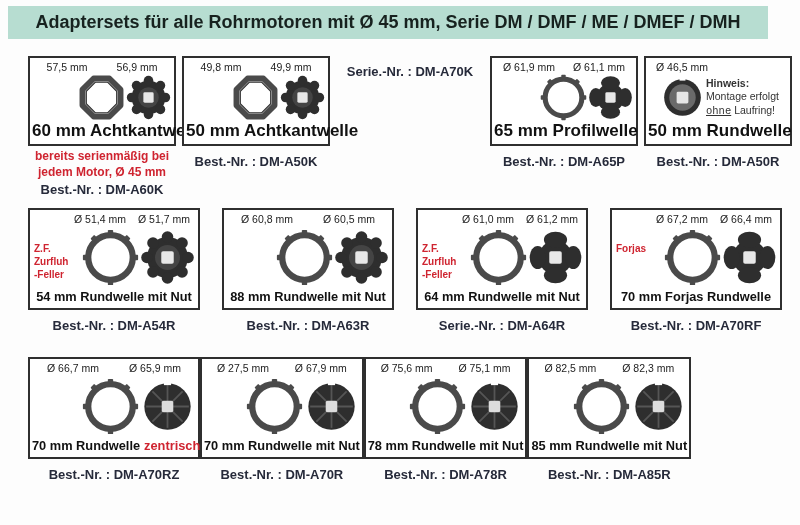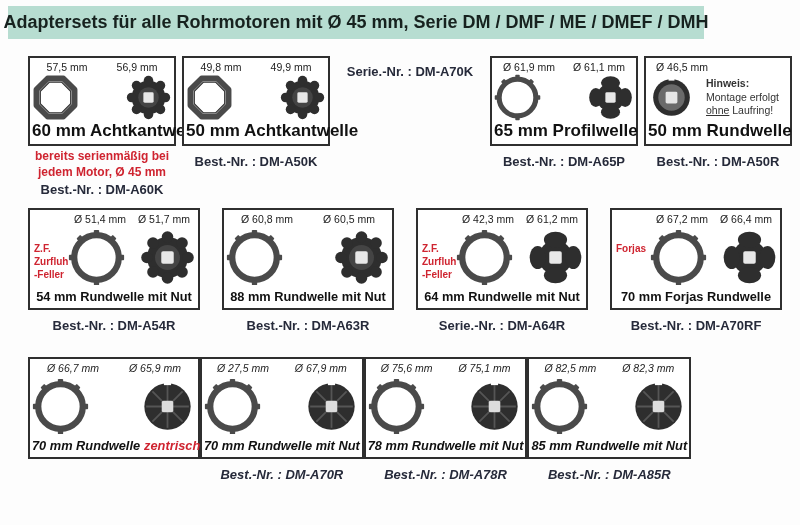--- a/index.html
+++ b/index.html
@@ -5,41 +5,41 @@
   * { margin:0; padding:0; box-sizing:border-box; }
   html,body { width:800px; height:525px; }
   body {
     background:#fdfdfd;
     font-family:"Liberation Sans", sans-serif;
     color:#1d1d1b;
     position:relative;
     overflow:hidden;
   }
   .titlebar {
-    position:absolute; left:8px; top:6px; width:696px; height:33px;
+    position:absolute; left:8px; top:6px; width:760px; height:33px;
     background:#b7ddd1;
     display:flex; align-items:center; justify-content:center;
     font-size:18px; font-weight:bold; color:#17221f; white-space:nowrap;
   }
   .row { position:absolute; display:flex; justify-content:space-between; }
   .row1 { left:28px; top:56px;  width:764px; }
   .row2 { left:28px; top:208px; width:754px; }
-  .row3 { left:28px; top:357px; width:612px;font-style:italic; }
+  .row3 { left:28px; top:357px; width:612px; }
   .cell { display:flex; flex-direction:column; align-items:center; }
   .row1 .cell { width:148px; }
   .row2 .cell, .row3 .cell { width:172px; }
   .box {
     border:2px solid #2f2f2f; background:#fff; width:100%;
     display:flex; flex-direction:column; padding:4px 2px 3px; position:relative;
   }
   .row1 .box { height:90px; }
   .row2 .box, .row3 .box { height:102px; }
   .dims { display:flex; justify-content:space-around; font-size:10.5px; color:#222; line-height:1.1; }
   .dims-left { justify-content:flex-start; padding-left:8px; }
-  .imgs { flex:1; display:flex; justify-content:space-between; align-items:center; min-height:0; }
+  .imgs { flex:1; display:flex; justify-content:flex-end; align-items:center; min-height:0; }
   .row1 svg.part { width:47px; height:47px; }
   .row2 svg.part, .row3 svg.part { width:57px; height:57px; }
   .plabel {
     text-align:center; font-weight:bold; color:#111; white-space:nowrap; line-height:1.15;
   }
   .row1 .plabel { font-size:17px; }
   .row2 .plabel, .row3 .plabel { font-size:12.8px; }
   .label-red { color:#cf2430; margin-left:4px; }
   .side-label {
     position:absolute; left:4px; top:32px; font-weight:bold; font-size:10px;
@@ -47,21 +47,21 @@
   }
   .has-side .dims, .has-side .imgs { margin-left:36px; }
   .order { font-weight:bold; font-size:13px; color:#262a3a; margin-top:8px; white-space:nowrap; }
   .c0 .order { margin-top:2px; }
   .note {
     font-weight:bold; font-size:12px; color:#cf2430; text-align:center;
     white-space:pre-line; margin-top:3px; line-height:1.3;
   }
   .hint { font-size:10.5px; color:#333; line-height:1.3; width:82px; }
   .hint-title { font-weight:bold; }
-  .u { text-decoration:underline; }
+  .u { text-decoration:underline;font-family:Liberation Mono, monospace; }
   .defs-holder { position:absolute; width:0; height:0; }
 </style>
 </head>
 <body>
 
 <svg class="defs-holder" aria-hidden="true">
   <defs>
     <symbol id="ring-oct" viewBox="0 0 64 64">
       <polygon points="57.9,21.3 57.9,42.7 42.7,57.9 21.3,57.9 6.1,42.7 6.1,21.3 21.3,6.1 42.7,6.1" fill="none" stroke="#4a4a4a" stroke-width="8" stroke-linejoin="round"></polygon>
       <polygon points="57.9,21.3 57.9,42.7 42.7,57.9 21.3,57.9 6.1,42.7 6.1,21.3 21.3,6.1 42.7,6.1" fill="none" stroke="#2c2c2c" stroke-width="2" transform="translate(32 32) scale(0.8) translate(-32 -32)"></polygon>
@@ -253,21 +253,21 @@
     </div>
     <div class="order">Best.-Nr. : DM-A63R</div>
   </div>
 
   <div class="cell">
     <div class="box has-side">
       <div class="side-label">Z.F.
 Zurfluh
 -Feller</div>
       <div class="dims">
-        <span>Ø 42,3 mm</span>
+        <span>Ø 61,0 mm</span>
         <span>Ø 61,2 mm</span>
       </div>
       <div class="imgs">
         <svg class="part" viewBox="0 0 64 64">
             <use href="#ring-round"></use>
           </svg>
         <svg class="part" viewBox="0 0 64 64">
             <use href="#hub-star"></use>
           </svg>
       </div>
@@ -309,20 +309,21 @@
       <div class="imgs">
         <svg class="part" viewBox="0 0 64 64">
             <use href="#ring-round"></use>
           </svg>
         <svg class="part" viewBox="0 0 64 64">
             <use href="#hub-spoke"></use>
           </svg>
       </div>
       <div class="plabel"><span>70 mm Rundwelle</span><span class="label-red">zentrisch</span></div>
     </div>
+    <div class="order">Best.-Nr. : DM-A70RZ</div>
   </div>
 
   <div class="cell">
     <div class="box">
       <div class="dims">
         <span>Ø 27,5 mm</span>
         <span>Ø 67,9 mm</span>
       </div>
       <div class="imgs">
         <svg class="part" viewBox="0 0 64 64">

